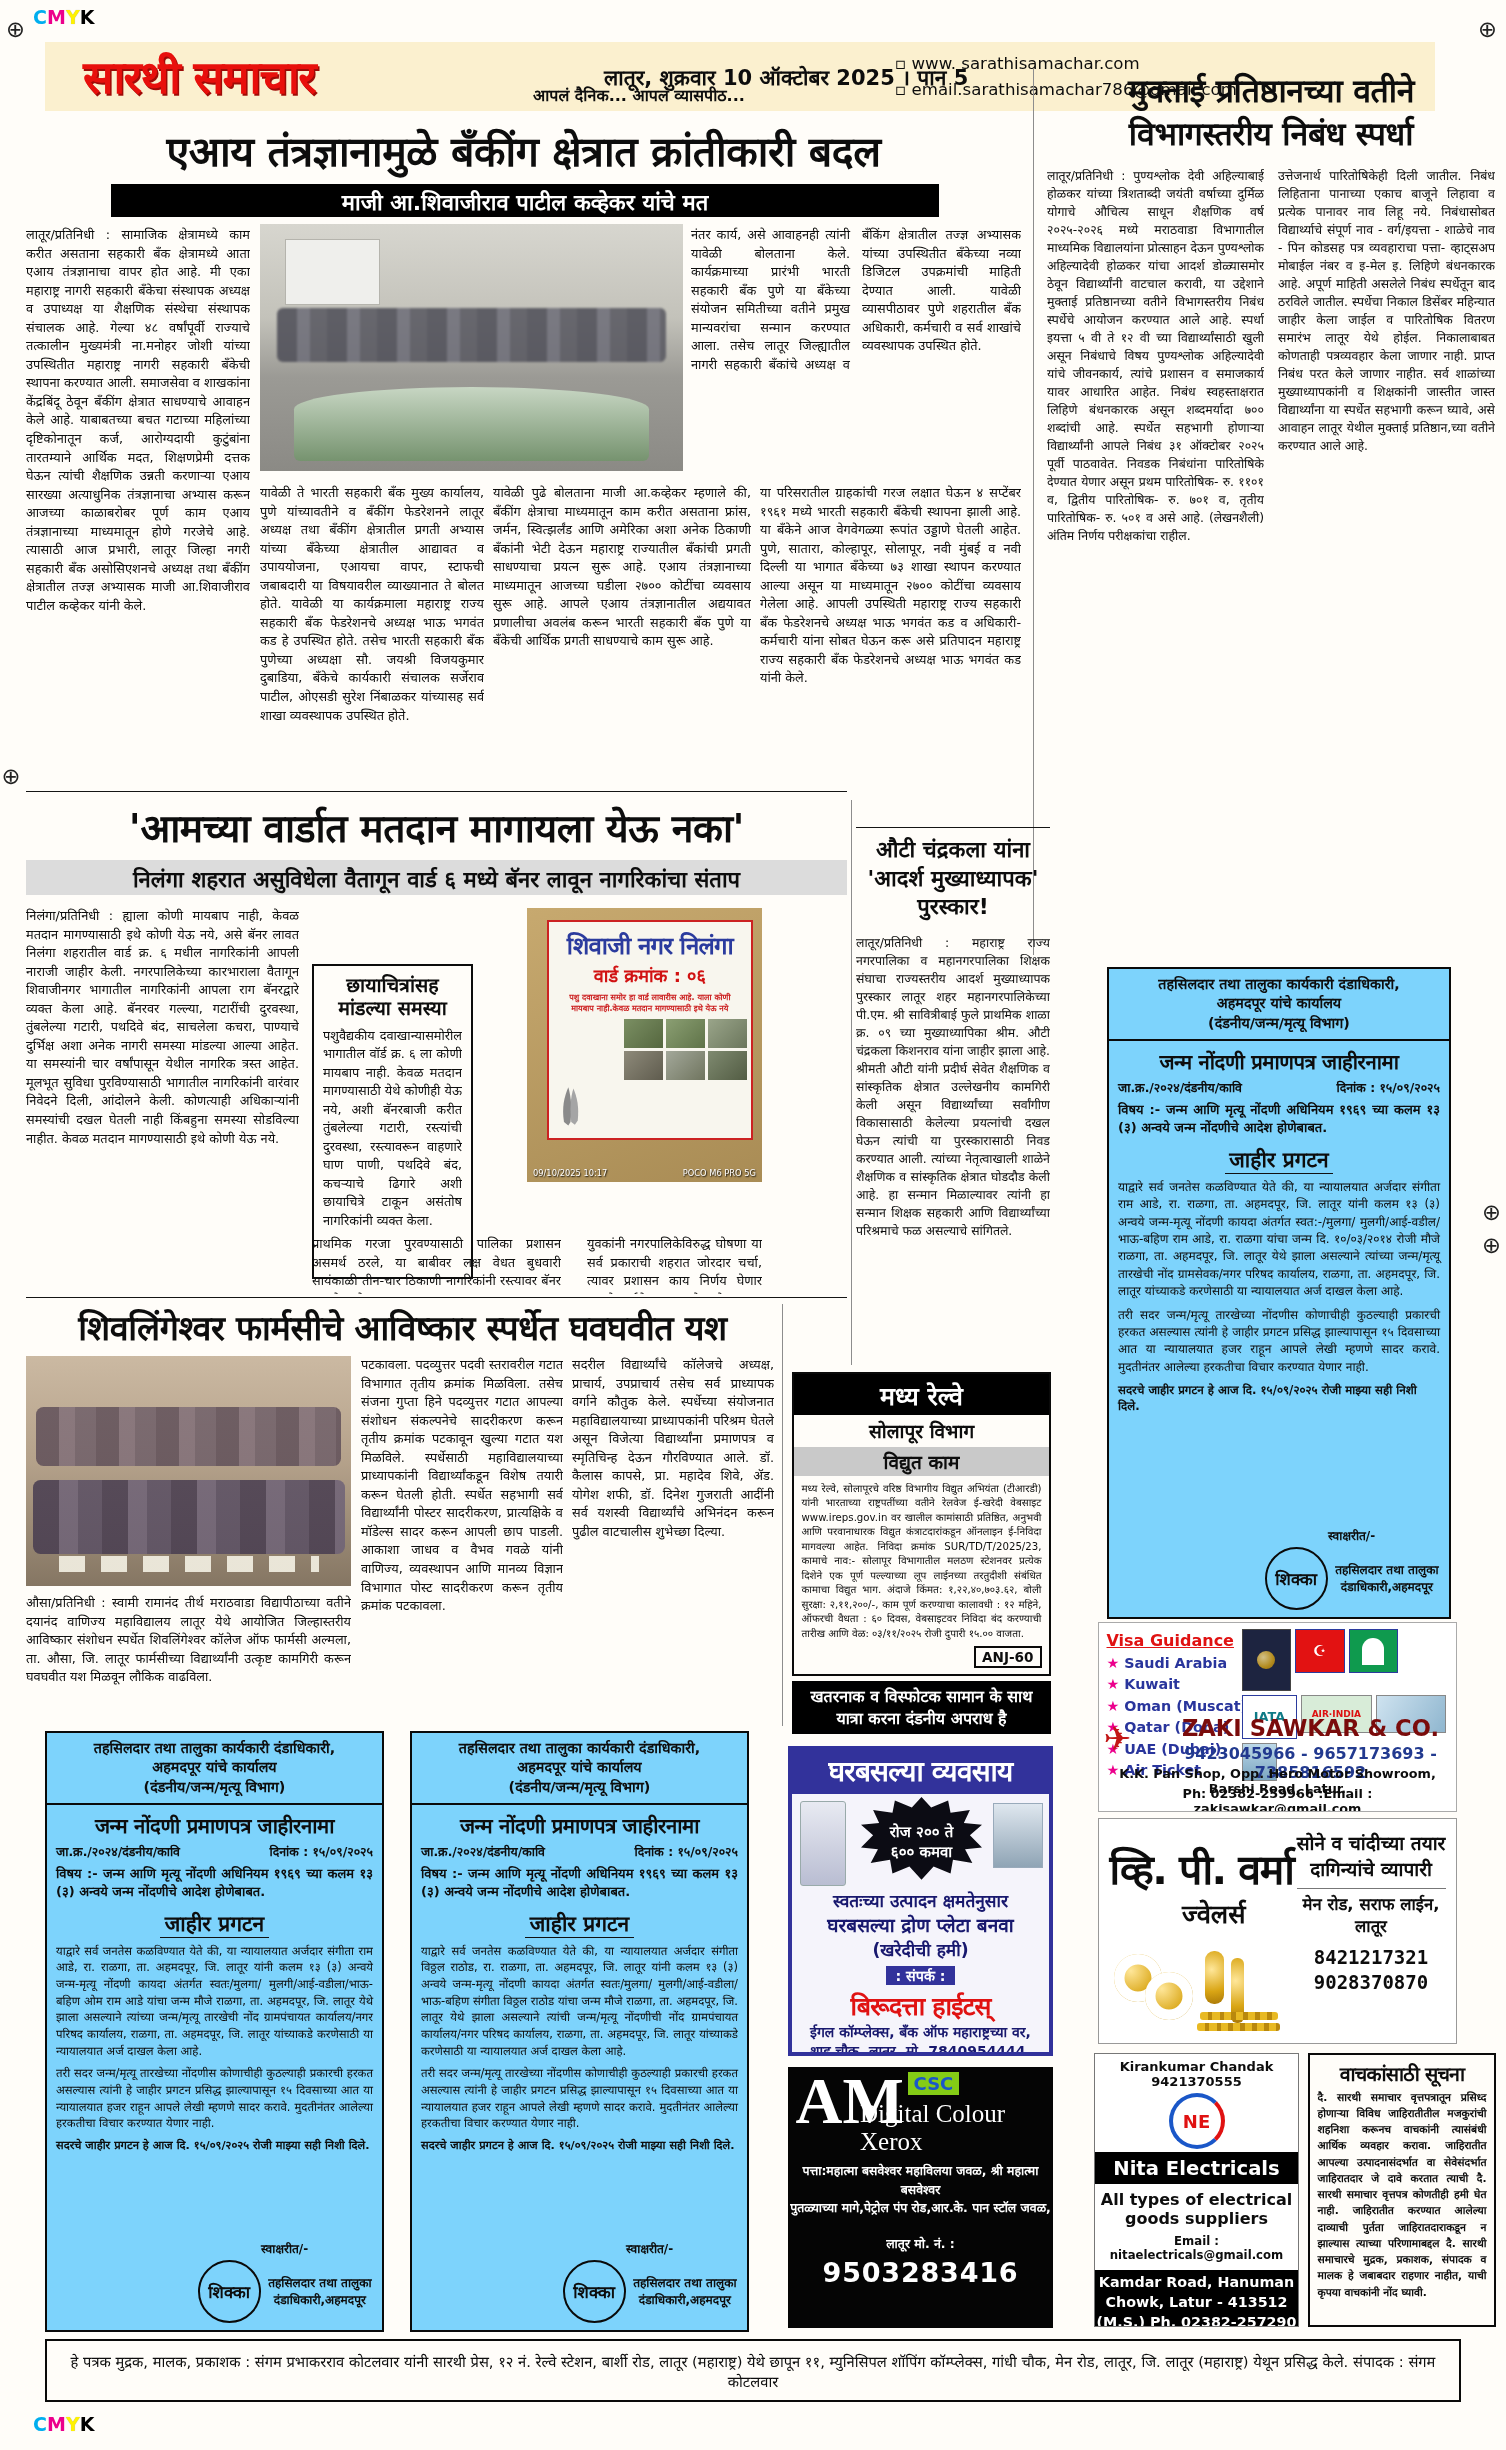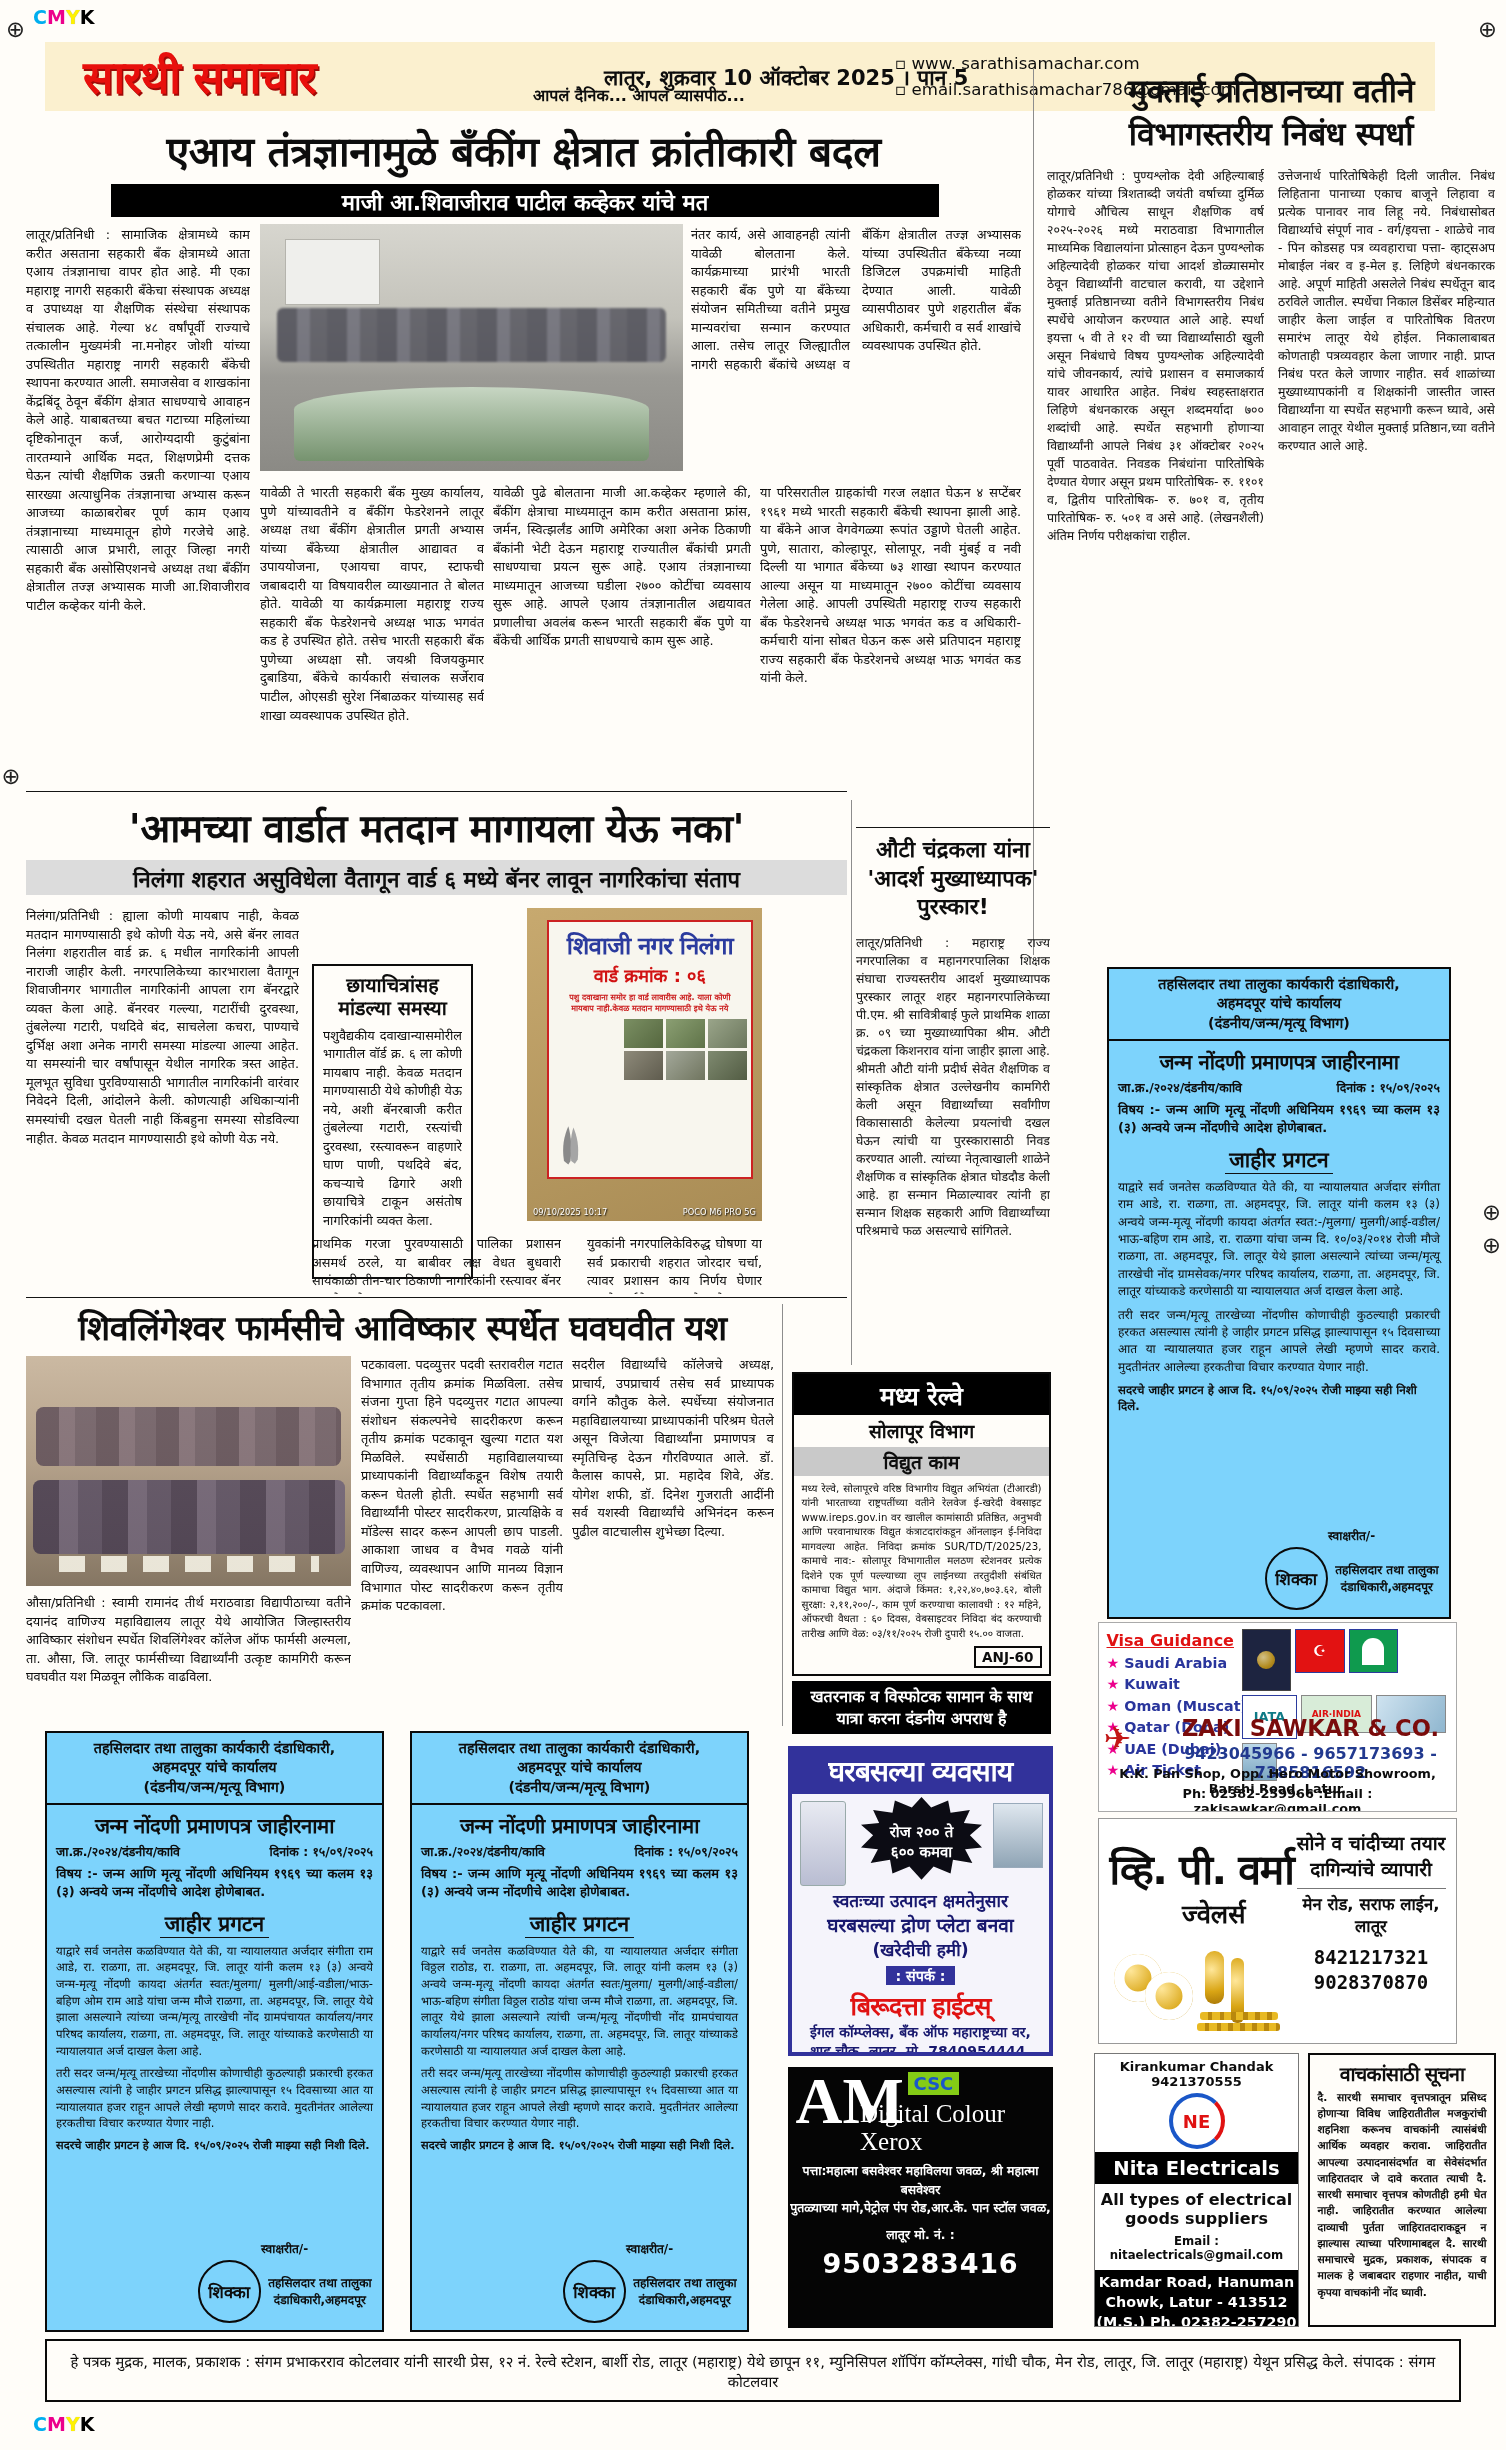--- a/index.html
+++ b/index.html
@@ -102,21 +102,21 @@
 
   <div class="abs headline center" style="left:26px;top:800px;width:821px;font-size:39px;">'आमच्या वार्डात मतदान मागायला येऊ नका'</div>
   <div class="abs graybar" style="left:26px;top:860px;width:821px;height:35px;font-size:22px;">निलंगा शहरात असुविधेला वैतागून वार्ड ६ मध्ये बॅनर लावून नागरिकांचा संताप</div>
   <div class="abs bodytext just" style="left:26px;top:907px;width:273px;height:386px;">निलंगा/प्रतिनिधी : ह्याला कोणी मायबाप नाही, केवळ मतदान मागण्यासाठी इथे कोणी येऊ नये, असे बॅनर लावत निलंगा शहरातील वार्ड क्र. ६ मधील नागरिकांनी आपली नाराजी जाहीर केली. नगरपालिकेच्या कारभाराला वैतागून शिवाजीनगर भागातील नागरिकांनी आपला राग बॅनरद्वारे व्यक्त केला आहे. बॅनरवर गल्ल्या, गटारींची दुरवस्था, तुंबलेल्या गटारी, पथदिवे बंद, साचलेला कचरा, पाण्याचे दुर्भिक्ष अशा अनेक नागरी समस्या मांडल्या आल्या आहेत. या समस्यांनी चार वर्षांपासून येथील नागरिक त्रस्त आहेत. मूलभूत सुविधा पुरविण्यासाठी भागातील नागरिकांनी वारंवार निवेदने दिली, आंदोलने केली. कोणत्याही अधिकाऱ्यांनी समस्यांची दखल घेतली नाही किंबहुना समस्या सोडविल्या नाहीत. केवळ मतदान मागण्यासाठी इथे कोणी येऊ नये.</div>
 
   <div class="abs" style="left:312px;top:964px;width:161px;height:315px;border:2.3px solid #0c0c0c;padding:7.5px 9px;box-sizing:border-box;overflow:hidden;">
     <div class="bold center" style="font-size:19.6px;line-height:1.2;margin-bottom:6px;">छायाचित्रांसह मांडल्या समस्या</div>
     <div class="bodytext just" style="font-size:12.8px;">पशुवैद्यकीय दवाखान्यासमोरील भागातील वॉर्ड क्र. ६ ला कोणी मायबाप नाही. केवळ मतदान मागण्यासाठी येथे कोणीही येऊ नये, अशी बॅनरबाजी करीत तुंबलेल्या गटारी, रस्त्यांची दुरवस्था, रस्त्यावरून वाहणारे घाण पाणी, पथदिवे बंद, कचऱ्याचे ढिगारे अशी छायाचित्रे टाकून असंतोष नागरिकांनी व्यक्त केला.</div>
   </div>
 
-  <div class="abs" style="left:527px;top:908px;width:235px;height:313px;background:linear-gradient(160deg,#c3a briefly,#b89a66);background:linear-gradient(160deg,#c7a96f,#a98c55);overflow:hidden;">
+  <div class="abs" style="left:527px;top:908px;width:235px;height:274px;background:linear-gradient(160deg,#c3a briefly,#b89a66);background:linear-gradient(160deg,#c7a96f,#a98c55);overflow:hidden;">
     <div class="abs" style="left:19.6px;top:12px;right:9px;bottom:42px;background:#f8f6ee;border:2.3px solid #c22;padding:6px 4.5px;box-sizing:border-box;text-align:center;">
       <div style="font-size:24px;font-weight:bold;color:#2b3b9e;letter-spacing:-0.8px;white-space:nowrap;">शिवाजी नगर निलंगा</div>
       <div style="font-size:18px;font-weight:bold;color:#d11212;margin-top:1.5px;">वार्ड क्रमांक : ०६</div>
       <div style="font-size:8px;font-weight:bold;color:#c22;margin-top:4.5px;">पशु दवाखाना समोर हा वार्ड लावारीस आहे. याला कोणी</div>
       <div style="font-size:8px;font-weight:bold;color:#c22;">मायबाप नाही.केवळ मतदान मागण्यासाठी इथे येऊ नये</div>
       <div style="display:flex;gap:3px;justify-content:flex-end;flex-wrap:wrap;margin-top:6px;padding-left:42px;">
         <div style="width:39px;height:29px;background:linear-gradient(135deg,#7b8f63,#55673f);"></div>
         <div style="width:39px;height:29px;background:linear-gradient(135deg,#8b9f73,#5f7348);"></div>
         <div style="width:39px;height:29px;background:linear-gradient(135deg,#9aa58a,#6b765c);"></div>
         <div style="width:39px;height:29px;background:linear-gradient(135deg,#8e8a7a,#5f5c4e);"></div>
@@ -192,21 +192,21 @@
 
   <div class="abs" style="left:788px;top:2067px;width:265px;height:261px;background:#050505;color:#fff;overflow:hidden;">
     <div style="display:flex;align-items:flex-end;padding:4.5px 7.5px 0 7.5px;gap:4.5px;">
       <span style="font-family:'Liberation Serif',serif;font-size:65px;line-height:0.9;font-weight:bold;">AM</span>
       <span style="background:#84cc16;color:#1a57c8;font-weight:bold;font-size:18px;padding:0.8px 5.3px;margin-bottom:35px;">CSC</span>
     </div>
     <div style="font-family:'Liberation Serif',serif;font-size:25px;margin:-30px 6px 0 72px;">Digital Colour Xerox</div>
     <div class="center bold" style="font-size:12.4px;margin-top:6px;line-height:1.5;">
       <div>पत्ता:महात्मा बसवेश्वर महाविलया जवळ, श्री महात्मा बसवेश्वर</div>
       <div>पुतळ्याच्या मागे,पेट्रोल पंप रोड,आर.के. पान स्टॉल जवळ,</div>
-      <div style="margin-top:8px;">
+      <div style="margin-top:17px;">
         <span>लातूर मो. नं. :</span>
         <span style="font-size:27px;font-weight:bold;letter-spacing:0.8px;">9503283416</span>
       </div>
     </div>
   </div>
 
   <div class="notice abs" style="left:1107px;top:967px;width:340px;height:648px;">
     <div class="nhead">
       <div>तहसिलदार तथा तालुका कार्यकारी दंडाधिकारी,</div>
       <div>अहमदपूर यांचे कार्यालय</div>

